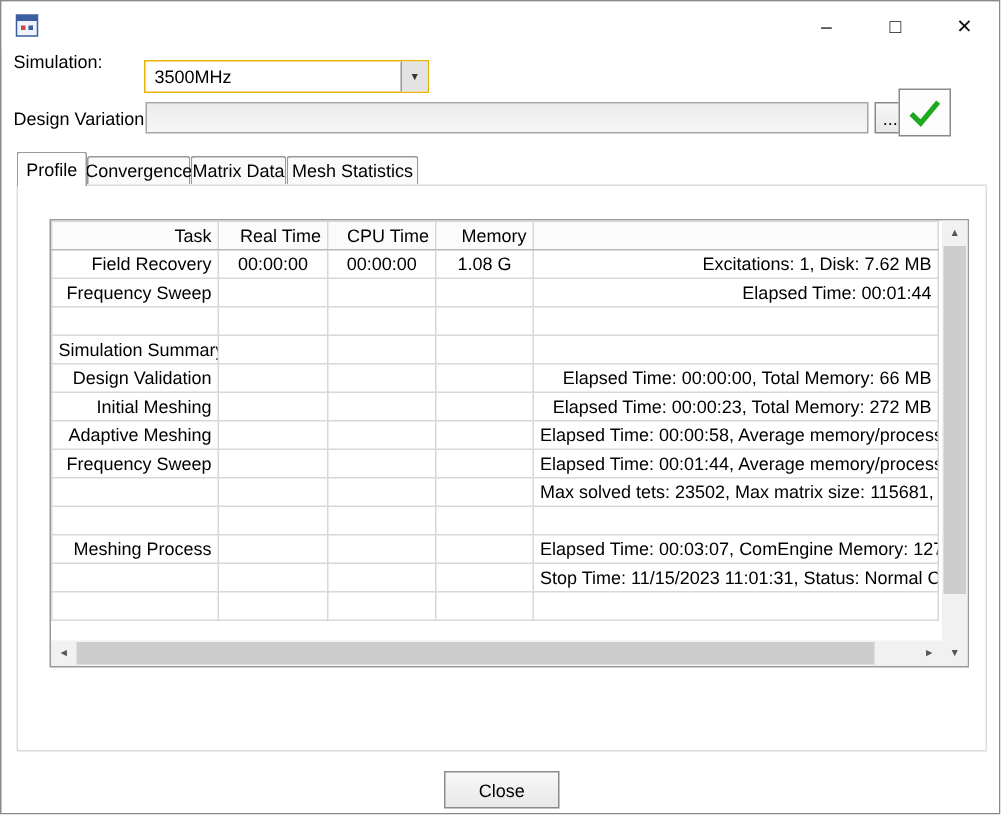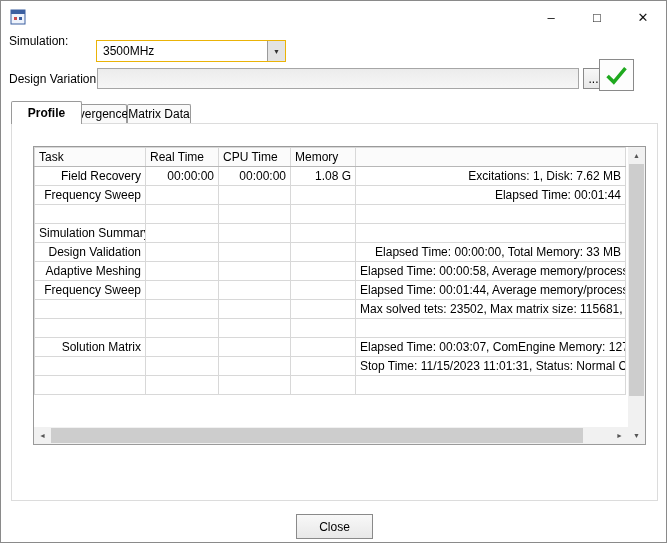--- a/index.html
+++ b/index.html
@@ -23,33 +23,33 @@
   .combo-text{padding-left:6px;flex:1;white-space:nowrap;overflow:hidden;}
   .combo-btn{width:18px;height:100%;background:#e3e3e3;border-left:1px solid #9a9a9a;display:flex;align-items:center;justify-content:center;font-size:7px;color:#333;}
   .dv-field{position:absolute;left:96px;top:67px;width:482px;height:21px;border:1px solid #a6a6a6;background:linear-gradient(#ececec,#f6f6f6);}
   .btn{background:linear-gradient(#f8f8f8,#e8e8e8);border:1px solid #8a8a8a;font-family:"Liberation Sans",sans-serif;font-size:12px;color:#000;display:flex;align-items:center;justify-content:center;}
   .browse-btn{position:absolute;left:582px;top:67px;width:21px;height:21px;line-height:8px;}
   .check-btn{position:absolute;left:598px;top:58px;width:35px;height:32px;background:#fdfdfd;}
   
   .tab{position:absolute;border:1px solid #9a9a9a;border-bottom:none;border-radius:2px 2px 0 0;display:flex;align-items:center;justify-content:center;background:#fafafa;white-space:nowrap;padding:0 7px;}
   .tab.inactive{top:103px;height:19px;}
   .tab.active{top:100px;height:23px;background:#ffffff;z-index:3;}
-  .t0{left:10px;width:71px;font-weight:bold;}
+  .t0{left:10px;width:47px;}
   .t1{left:57px;width:69px;}
   .t2{left:126px;width:64px;}
   .t3{left:190px;width:88px;}
   .tab-pane{position:absolute;left:10px;top:122px;width:647px;height:378px;border:1px solid #dcdcdc;background:#ffffff;z-index:1;}
   
   .grid-box{position:absolute;left:32px;top:145px;width:613px;height:299px;border:1px solid #9a9a9a;background:#fff;z-index:2;}
   .grid-viewport{position:absolute;left:0;top:0;width:594px;height:280px;overflow:hidden;}
   table{border-collapse:collapse;table-layout:fixed;width:592px;}
   col.c0{width:111px;} col.c1{width:73px;} col.c2{width:72px;} col.c3{width:65px;}
   th,td{border:1px solid #d8d8d8;height:19px;padding:0 4px;font-weight:normal;font-size:12px;white-space:nowrap;overflow:hidden;}
-  thead th{text-align:left;background:#fbfbfb;border-bottom:1px solid #b7b7b7;}
-  td.a1,td.a2,td.a3{text-align:right;}
+  thead th{text-align:right;background:#fbfbfb;border-bottom:1px solid #b7b7b7;}
+  td.a1,td.a2,td.a3{text-align:center;}
   td.a0,td.a4{text-align:right;}
   
   .vscroll{position:absolute;left:594px;top:0;width:17px;height:297px;background:#f1f1f1;}
   .hscroll{position:absolute;left:0;top:280px;width:594px;height:17px;background:#f1f1f1;}
   .sb-arrow{position:absolute;width:17px;height:17px;display:flex;align-items:center;justify-content:center;font-size:7px;color:#555;}
   .sb-up{left:0;top:0;}
   .sb-down{left:0;bottom:0;}
   .sb-left{left:0;top:0;}
   .sb-right{right:0;top:0;}
   .vthumb{position:absolute;left:1px;top:17px;width:15px;height:232px;background:#cdcdcd;}
@@ -94,20 +94,23 @@
 
   <div class="tab active t0">
       <span>Profile</span>
     </div>
   <div class="tab inactive t1">
       <span>Convergence</span>
     </div>
   <div class="tab inactive t2">
       <span>Matrix Data</span>
     </div>
+  <div class="tab inactive t3">
+      <span>Mesh Statistics</span>
+    </div>
   <div class="tab-pane"></div>
 
   <div class="grid-box">
     <div class="grid-viewport">
       <table>
         <colgroup>
             <col class="c0">
             <col class="c1">
             <col class="c2">
             <col class="c3">
@@ -149,21 +152,28 @@
               <td class="a1"></td>
               <td class="a2"></td>
               <td class="a3"></td>
               <td class="a4"></td>
             </tr>
             <tr>
               <td class="a0">Design Validation</td>
               <td class="a1"></td>
               <td class="a2"></td>
               <td class="a3"></td>
-              <td class="a4">Elapsed Time: 00:00:00, Total Memory: 33 MB</td>
+              <td class="a4">Elapsed Time: 00:00:00, Total Memory: 66 MB</td>
+            </tr>
+            <tr>
+              <td class="a0">Initial Meshing</td>
+              <td class="a1"></td>
+              <td class="a2"></td>
+              <td class="a3"></td>
+              <td class="a4">Elapsed Time: 00:00:23, Total Memory: 272 MB</td>
             </tr>
             <tr>
               <td class="a0">Adaptive Meshing</td>
               <td class="a1"></td>
               <td class="a2"></td>
               <td class="a3"></td>
               <td class="a4">Elapsed Time: 00:00:58, Average memory/process: 995 M</td>
             </tr>
             <tr>
               <td class="a0">Frequency Sweep</td>
@@ -180,21 +190,21 @@
               <td class="a4">Max solved tets: 23502, Max matrix size: 115681, Matrix b</td>
             </tr>
             <tr>
               <td class="a0"></td>
               <td class="a1"></td>
               <td class="a2"></td>
               <td class="a3"></td>
               <td class="a4"></td>
             </tr>
             <tr>
-              <td class="a0">Solution Matrix</td>
+              <td class="a0">Meshing Process</td>
               <td class="a1"></td>
               <td class="a2"></td>
               <td class="a3"></td>
               <td class="a4">Elapsed Time: 00:03:07, ComEngine Memory: 127 M</td>
             </tr>
             <tr>
               <td class="a0"></td>
               <td class="a1"></td>
               <td class="a2"></td>
               <td class="a3"></td>

